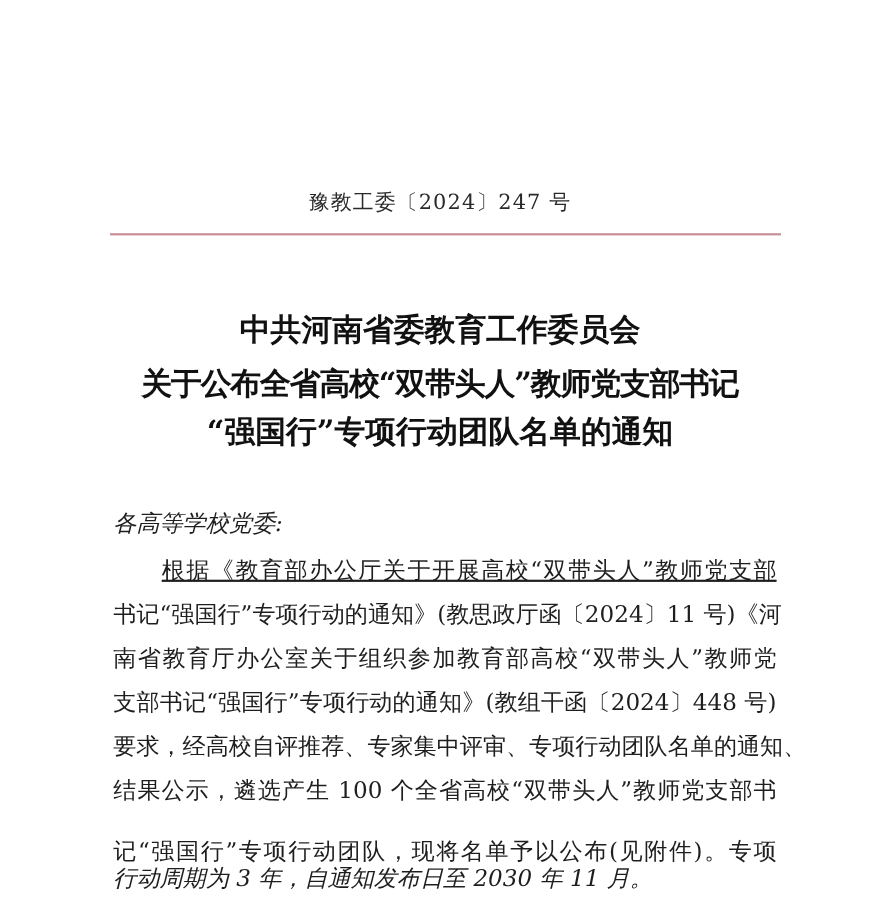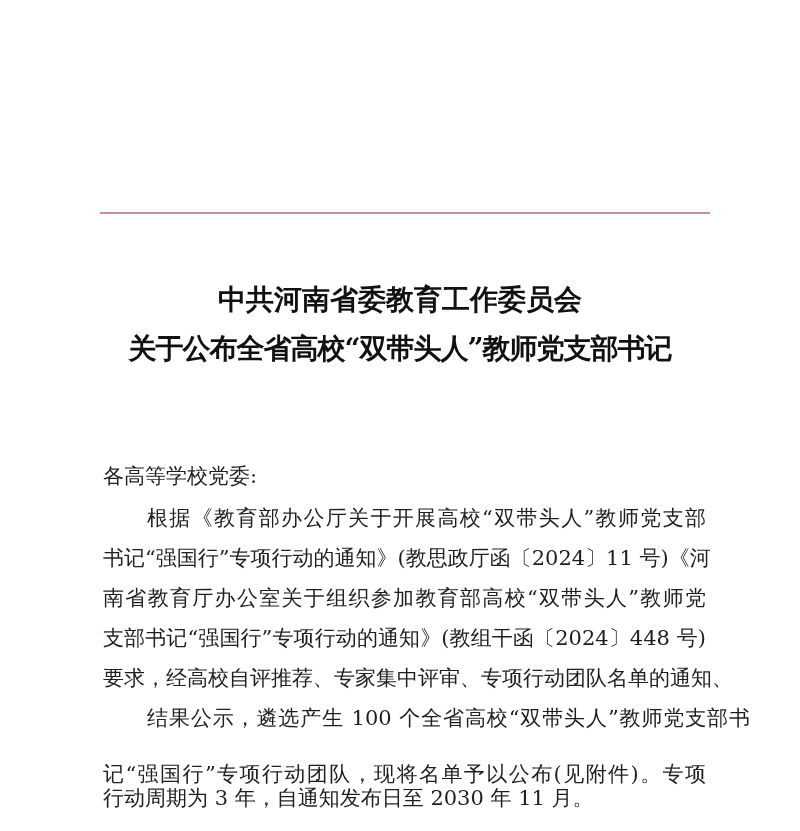--- a/index.html
+++ b/index.html
@@ -87,42 +87,45 @@
       left: 0;
       height: 40px;
       line-height: 40px;
       width: 603px;
       text-align: justify;
       text-align-last: justify;
     }
     .body-line.noj {
       text-align: left;
       text-align-last: left;
+      font-style: italic;
     }
     .salutation { top: 456px; }
-    .l1 { top: 498px; padding-left: 44px; width: 559px; }
+    .l1 { top: 498px; padding-left: 44px; width: 559px; text-decoration: underline; }
     .l2 { top: 538px; }
     .l3 { top: 578px; }
     .l4 { top: 618px; }
     .l5 { top: 658px; }
-    .l6 { top: 698px; margin-left: 44px; }
+    .l6 { top: 698px; }
     .l7 { top: 738px; margin-top: 16px; }
     .l8 { top: 778px; }
   </style>
 </head>
 <body>
 
 <div class="page">
 
 
+  <div class="doc-number">豫教工委〔2024〕247 号</div>
 
   <div class="red-rule"></div>
 
   <div class="title title-2">关于公布全省高校“双带头人”教师党支部书记</div>
   <div class="title title-1">中共河南省委教育工作委员会</div>
+  <div class="title title-3">“强国行”专项行动团队名单的通知</div>
 
   <div class="body-text">
     <div class="body-line noj salutation">各高等学校党委:</div>
     <div class="body-line l1">根据《教育部办公厅关于开展高校“双带头人”教师党支部</div>
     <div class="body-line l2">书记“强国行”专项行动的通知》(教思政厅函〔2024〕11 号)《河</div>
     <div class="body-line l3">南省教育厅办公室关于组织参加教育部高校“双带头人”教师党</div>
     <div class="body-line l4">支部书记“强国行”专项行动的通知》(教组干函〔2024〕448 号)</div>
     <div class="body-line l5">要求，经高校自评推荐、专家集中评审、专项行动团队名单的通知、</div>
     <div class="body-line l6">结果公示，遴选产生 100 个全省高校“双带头人”教师党支部书</div>
     <div class="body-line l7">记“强国行”专项行动团队，现将名单予以公布(见附件)。专项</div>

